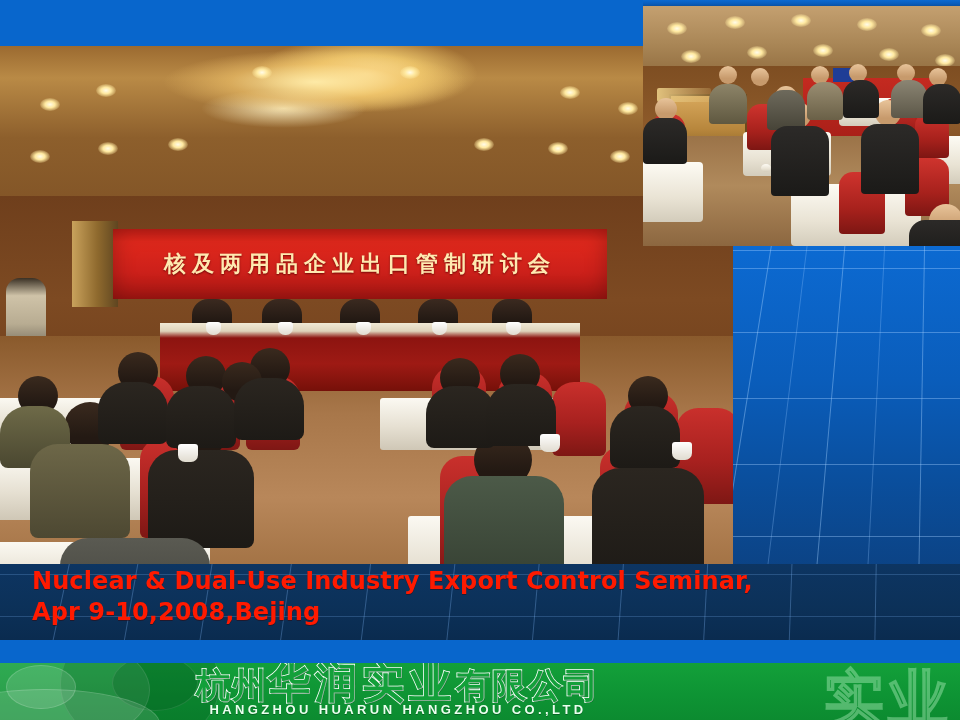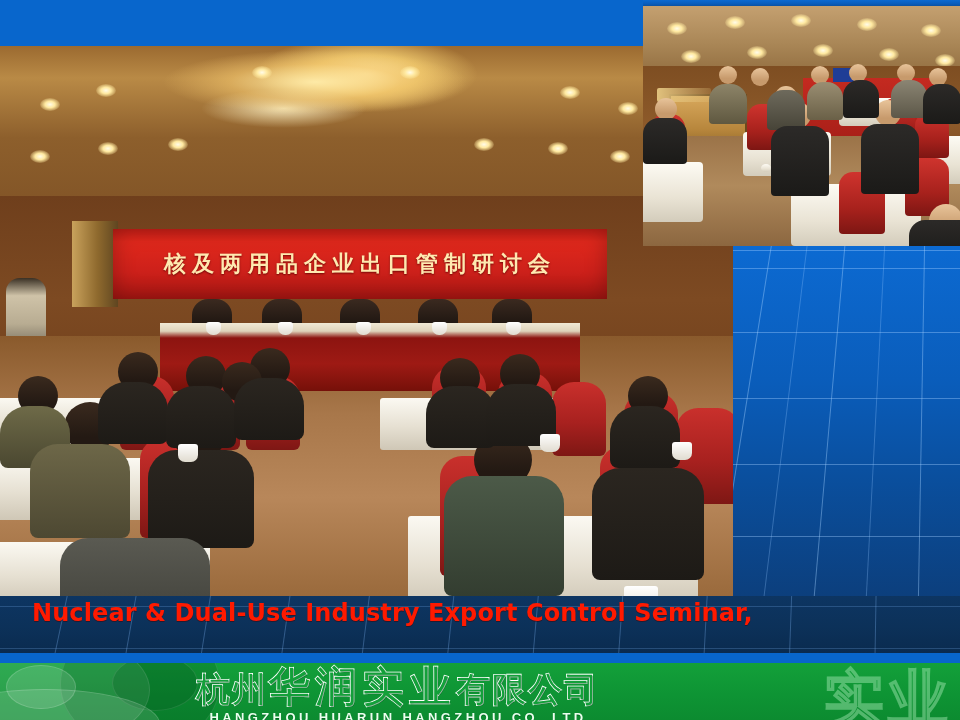--- a/index.html
+++ b/index.html
@@ -170,21 +170,21 @@
     position:absolute; width:44px; height:46px; border-radius:16px 16px 4px 4px;
     background:linear-gradient(180deg,#2c2a28 0%, #1b1a18 100%);
   }
   .pi-screen {
     position:absolute; left:190px; top:62px; width:22px; height:14px;
     background:#1f3d96;
   }
 
   
   .caption-band {
-    position:absolute; left:0; top:596px; width:960px; height:57px;
+    position:absolute; left:0; top:564px; width:960px; height:76px;
     background:linear-gradient(180deg,#0d3562 0%, #0c3159 55%, #0a2b4f 100%);
     overflow:hidden;
   }
   .caption-band .lat {
     position:absolute; left:0; width:100%; height:1px;
     background:rgba(120,175,235,.26);
   }
   .caption-band .lon {
     position:absolute; top:-60%; height:230%; width:1px;
     background:rgba(125,180,240,.34);
@@ -221,26 +221,26 @@
     color:transparent;
     -webkit-text-stroke:1.5px rgba(170,235,185,.45);
     font-family:"DejaVu Sans","Liberation Sans",sans-serif;
     white-space:nowrap;
   }
   .logo-wrap {
     position:absolute; left:196px; top:2px;
     text-align:center; white-space:nowrap;
   }
   .logo-cn {
-    font-size:34px; font-weight:400; letter-spacing:2px;
+    font-size:34px; font-weight:700; letter-spacing:2px;
     color:#13A03A;
     -webkit-text-stroke:1.6px #ffffff;
     paint-order:stroke fill;
     font-family:"DejaVu Sans","Liberation Sans",sans-serif;
-    line-height:44px;
+    line-height:36px;
     text-shadow:1px 1px 0 rgba(0,60,20,.35);
   }
   .logo-cn .big { font-size:42px; letter-spacing:5px; }
   .logo-en {
     font-size:13px; font-weight:700; letter-spacing:3.4px;
     color:#eaffee; line-height:16px; margin-top:-1px;
     font-family:"Liberation Sans", sans-serif;
     text-shadow:0 1px 0 rgba(0,60,20,.5);
   }
 </style>
@@ -425,20 +425,21 @@
     <div class="lon" style="left:365px; transform:rotate(7deg);"></div>
     <div class="lon" style="left:450px; transform:rotate(6deg);"></div>
     <div class="lon" style="left:535px; transform:rotate(5deg);"></div>
     <div class="lon" style="left:620px; transform:rotate(4deg);"></div>
     <div class="lon" style="left:705px; transform:rotate(3deg);"></div>
     <div class="lon" style="left:790px; transform:rotate(2deg);"></div>
     <div class="lon" style="left:875px; transform:rotate(1deg);"></div>
 
     <div class="caption-text">
       <div>Nuclear &amp; Dual-Use Industry Export Control Seminar,</div>
+      <div>Apr 9-10,2008,Bejing</div>
     </div>
   </div>
 
   <div class="footer-band">
     <div class="fb-bubble" style="left:-40px; top:-28px; width:190px; height:110px;"></div>
     <div class="fb-bubble dark" style="left:60px;  top:-44px; width:160px; height:130px;"></div>
     <div class="fb-bubble" style="left:6px;   top:2px;   width:70px;  height:44px;"></div>
     <div class="fb-bubble dark" style="left:112px; top:-8px;  width:86px;  height:56px;"></div>
     <div class="fb-bubble" style="left:-70px; top:26px;  width:230px; height:70px;"></div>
 

